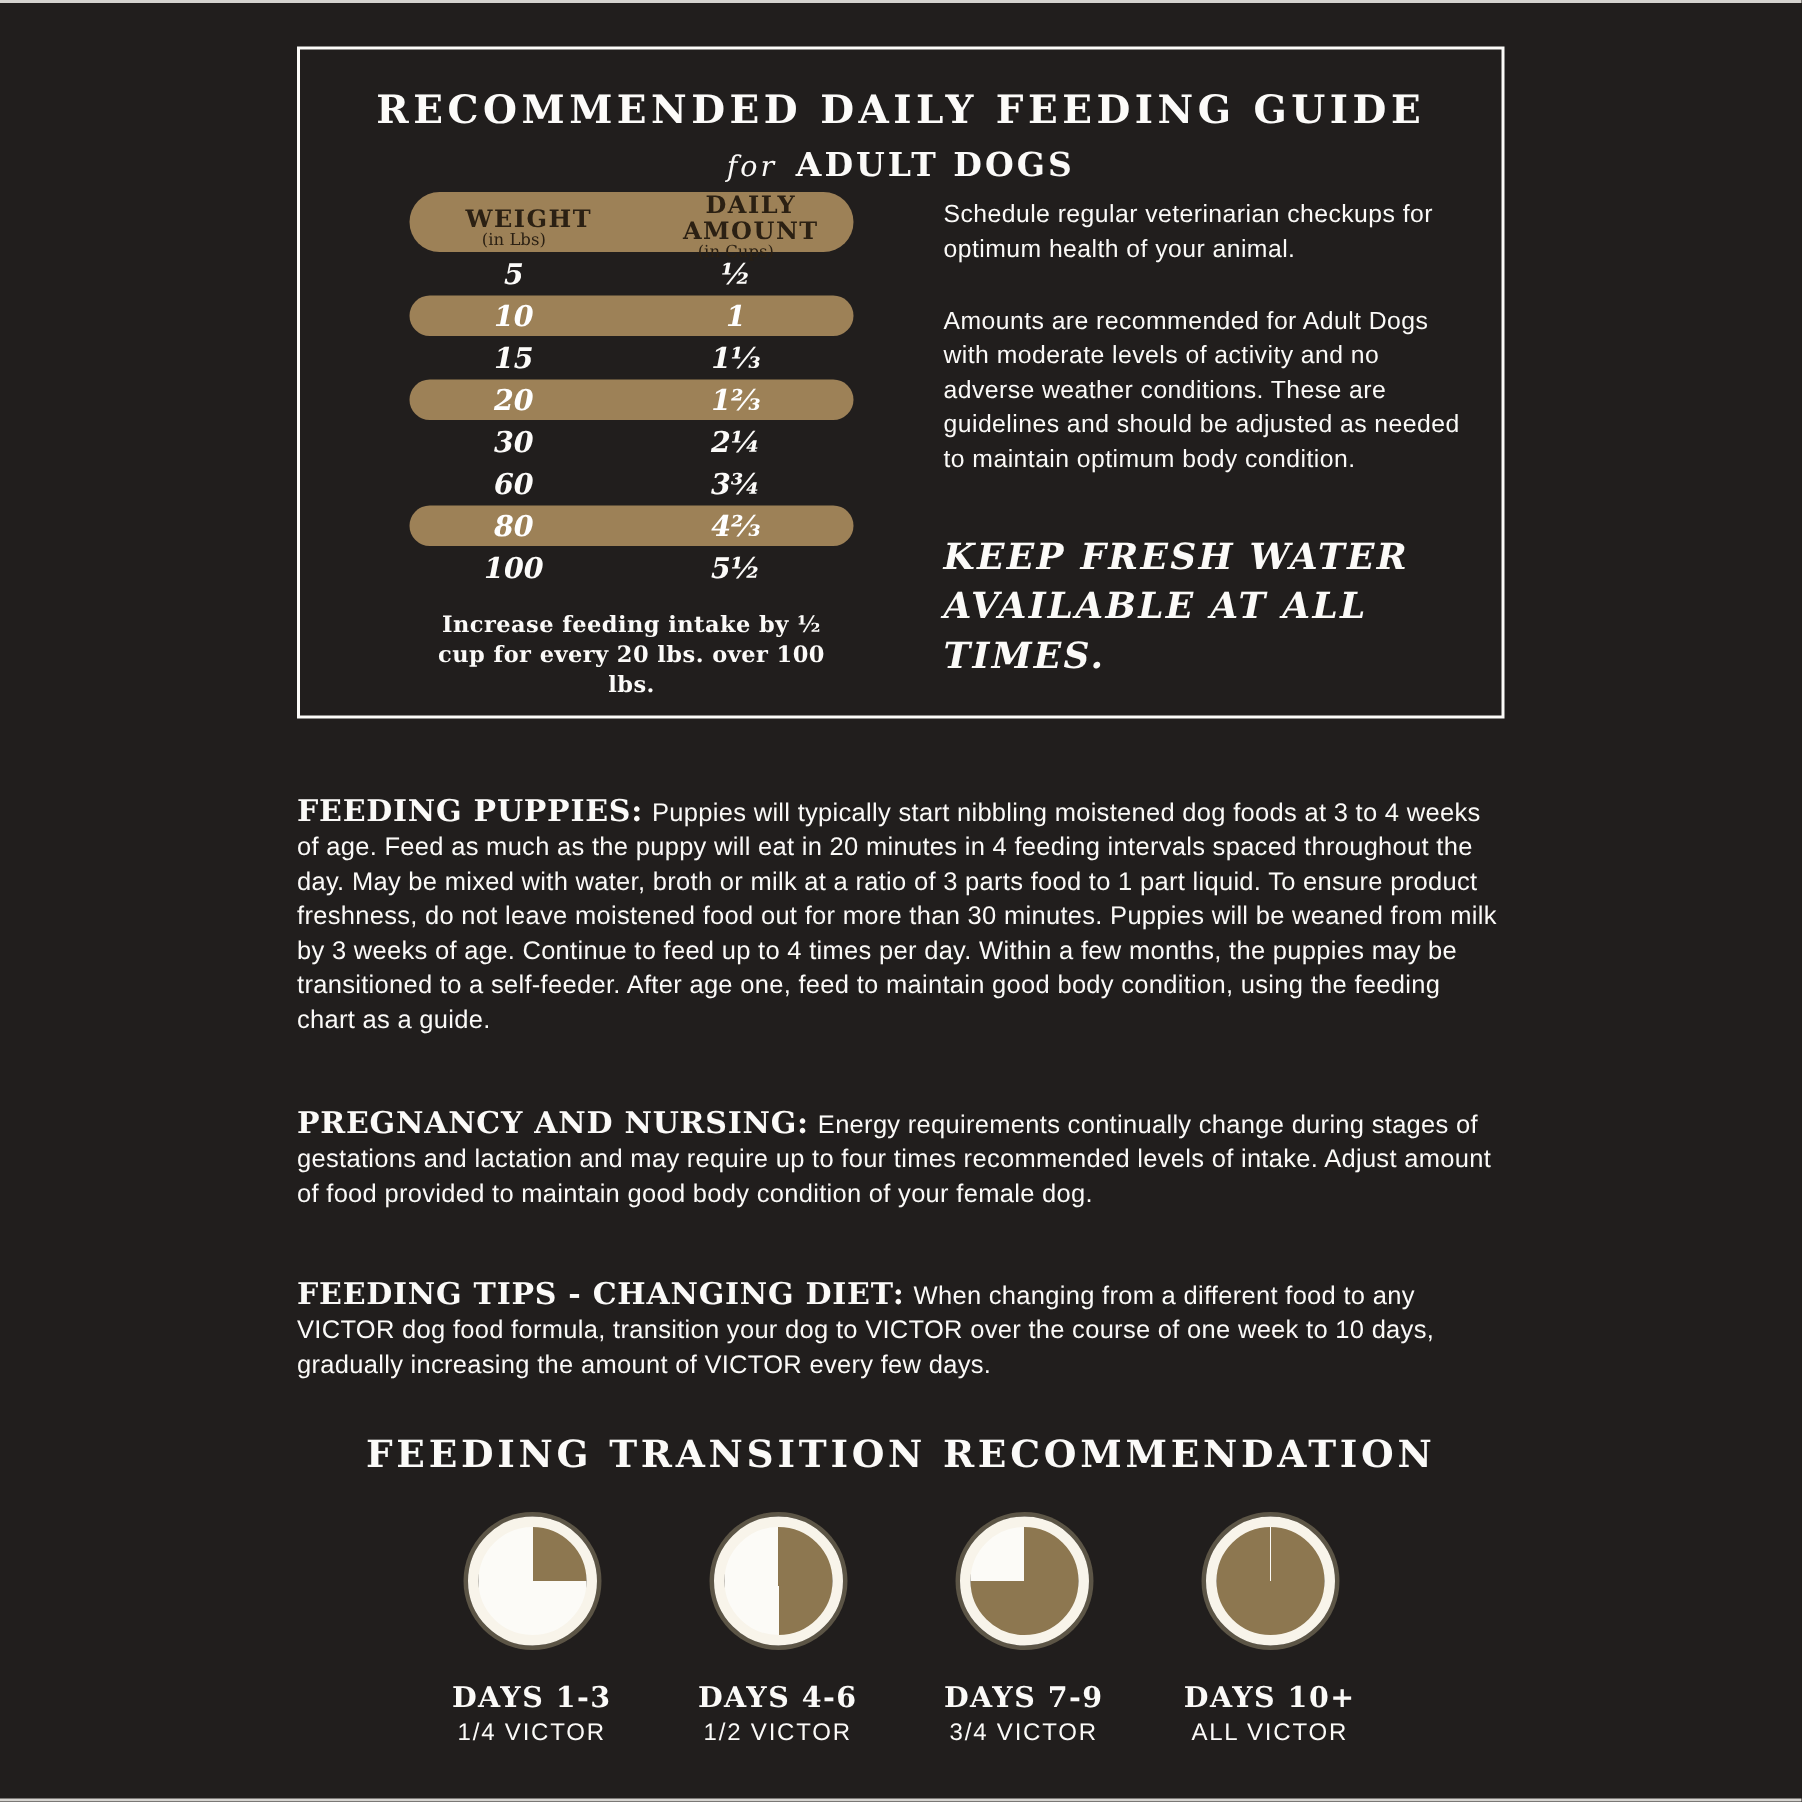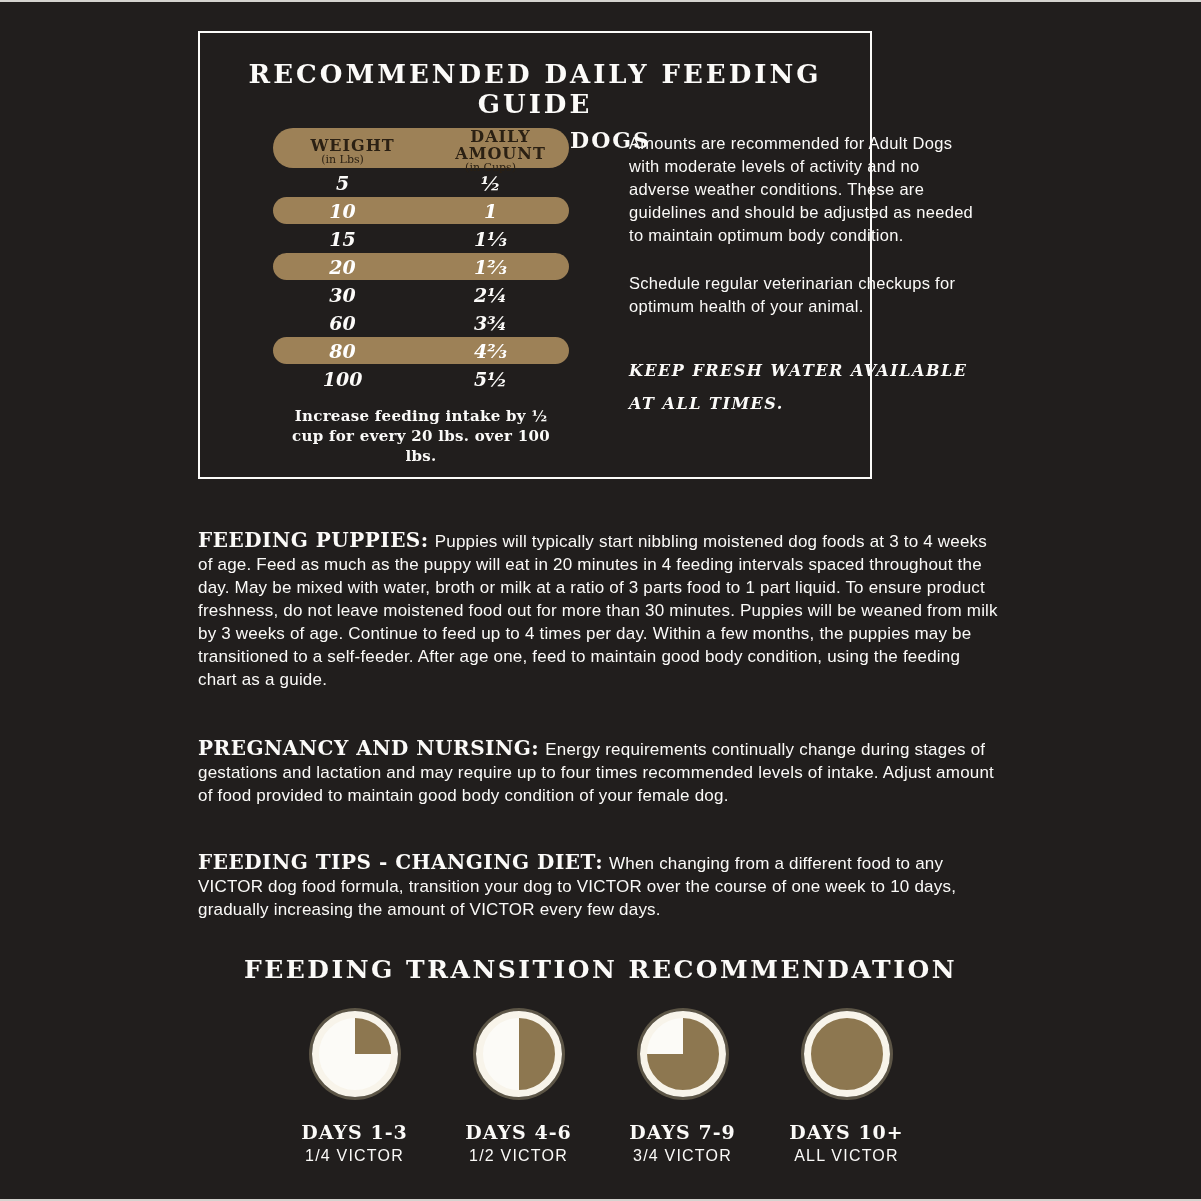--- a/index.html
+++ b/index.html
@@ -12,21 +12,21 @@
     position:relative;
     overflow:hidden;
     border-top:2px solid #d5d3cf;
     border-bottom:2px solid #d5d3cf;
   }
   .serif  { font-family:"DejaVu Serif", serif; }
 
   
   .guide-box {
     position:absolute; left:198px; top:29px;
-    width:674px; height:448px;
+    width:805px; height:448px;
     border:2px solid #fcfbf9;
   }
   .gb-title {
     margin-top:26px; text-align:center;
     font-family:"DejaVu Serif", serif; font-weight:bold;
     font-size:26px; letter-spacing:3px; color:#fcfbf9;
   }
   .gb-subtitle { text-align:center; margin-top:8px; letter-spacing:2px; }
   .gb-subtitle .for  { font-family:"DejaVu Serif", serif; font-style:italic; font-size:19px; margin-right:6px; }
   .gb-subtitle .dogs { font-family:"DejaVu Serif", serif; font-weight:bold; font-size:22px; }
@@ -54,21 +54,21 @@
     font-size:15px; line-height:20px; letter-spacing:0.3px;
     width:260px; margin-left:auto; margin-right:auto;
   }
 
   
   .gb-notes { position:absolute; left:429px; top:99px; width:350px; }
   .gb-notes p { font-size:16.5px; line-height:23px; letter-spacing:0.3px; margin-bottom:25px; }
   .water {
     margin-top:36px;
     font-family:"DejaVu Serif", serif; font-weight:bold; font-style:italic;
-    font-size:16px; line-height:33px; letter-spacing:1.5px;
+    font-size:24px; line-height:33px; letter-spacing:1.5px;
   }
 
   
   .section { position:absolute; left:198px; width:800px; font-size:17px; line-height:23px; letter-spacing:0.2px; }
   .section .hd {
     font-family:"DejaVu Serif", serif; font-weight:bold;
     font-size:20px; letter-spacing:0.5px; margin-right:6px;
   }
   #section-0 { top:527px; }
   #section-1 { top:735px; }
@@ -151,22 +151,22 @@
     </div>
     <div class="trow">
       <div>100</div>
       <div>5½</div>
     </div>
 
     <div class="t-footnote">Increase feeding intake by ½ cup for every 20 lbs. over 100 lbs.</div>
   </div>
 
   <div class="gb-notes">
+    <p>Schedule regular veterinarian checkups for optimum health of your animal.</p>
     <p>Amounts are recommended for Adult Dogs with moderate levels of activity and no adverse weather conditions. These are guidelines and should be adjusted as needed to maintain optimum body condition.</p>
-    <p>Schedule regular veterinarian checkups for optimum health of your animal.</p>
     <div class="water">KEEP FRESH WATER AVAILABLE AT ALL TIMES.</div>
   </div>
 </div>
 
 <p class="section" id="section-0">
   <span class="hd serif">FEEDING PUPPIES:</span><span>Puppies will typically start nibbling moistened dog foods at 3 to 4 weeks of age. Feed as much as the puppy will eat in 20 minutes in 4 feeding intervals spaced throughout the day. May be mixed with water, broth or milk at a ratio of 3 parts food to 1 part liquid. To ensure product freshness, do not leave moistened food out for more than 30 minutes. Puppies will be weaned from milk by 3 weeks of age. Continue to feed up to 4 times per day. Within a few months, the puppies may be transitioned to a self-feeder. After age one, feed to maintain good body condition, using the feeding chart as a guide.</span>
 </p>
 <p class="section" id="section-1">
   <span class="hd serif">PREGNANCY AND NURSING:</span><span>Energy requirements continually change during stages of gestations and lactation and may require up to four times recommended levels of intake. Adjust amount of food provided to maintain good body condition of your female dog.</span>
 </p>

